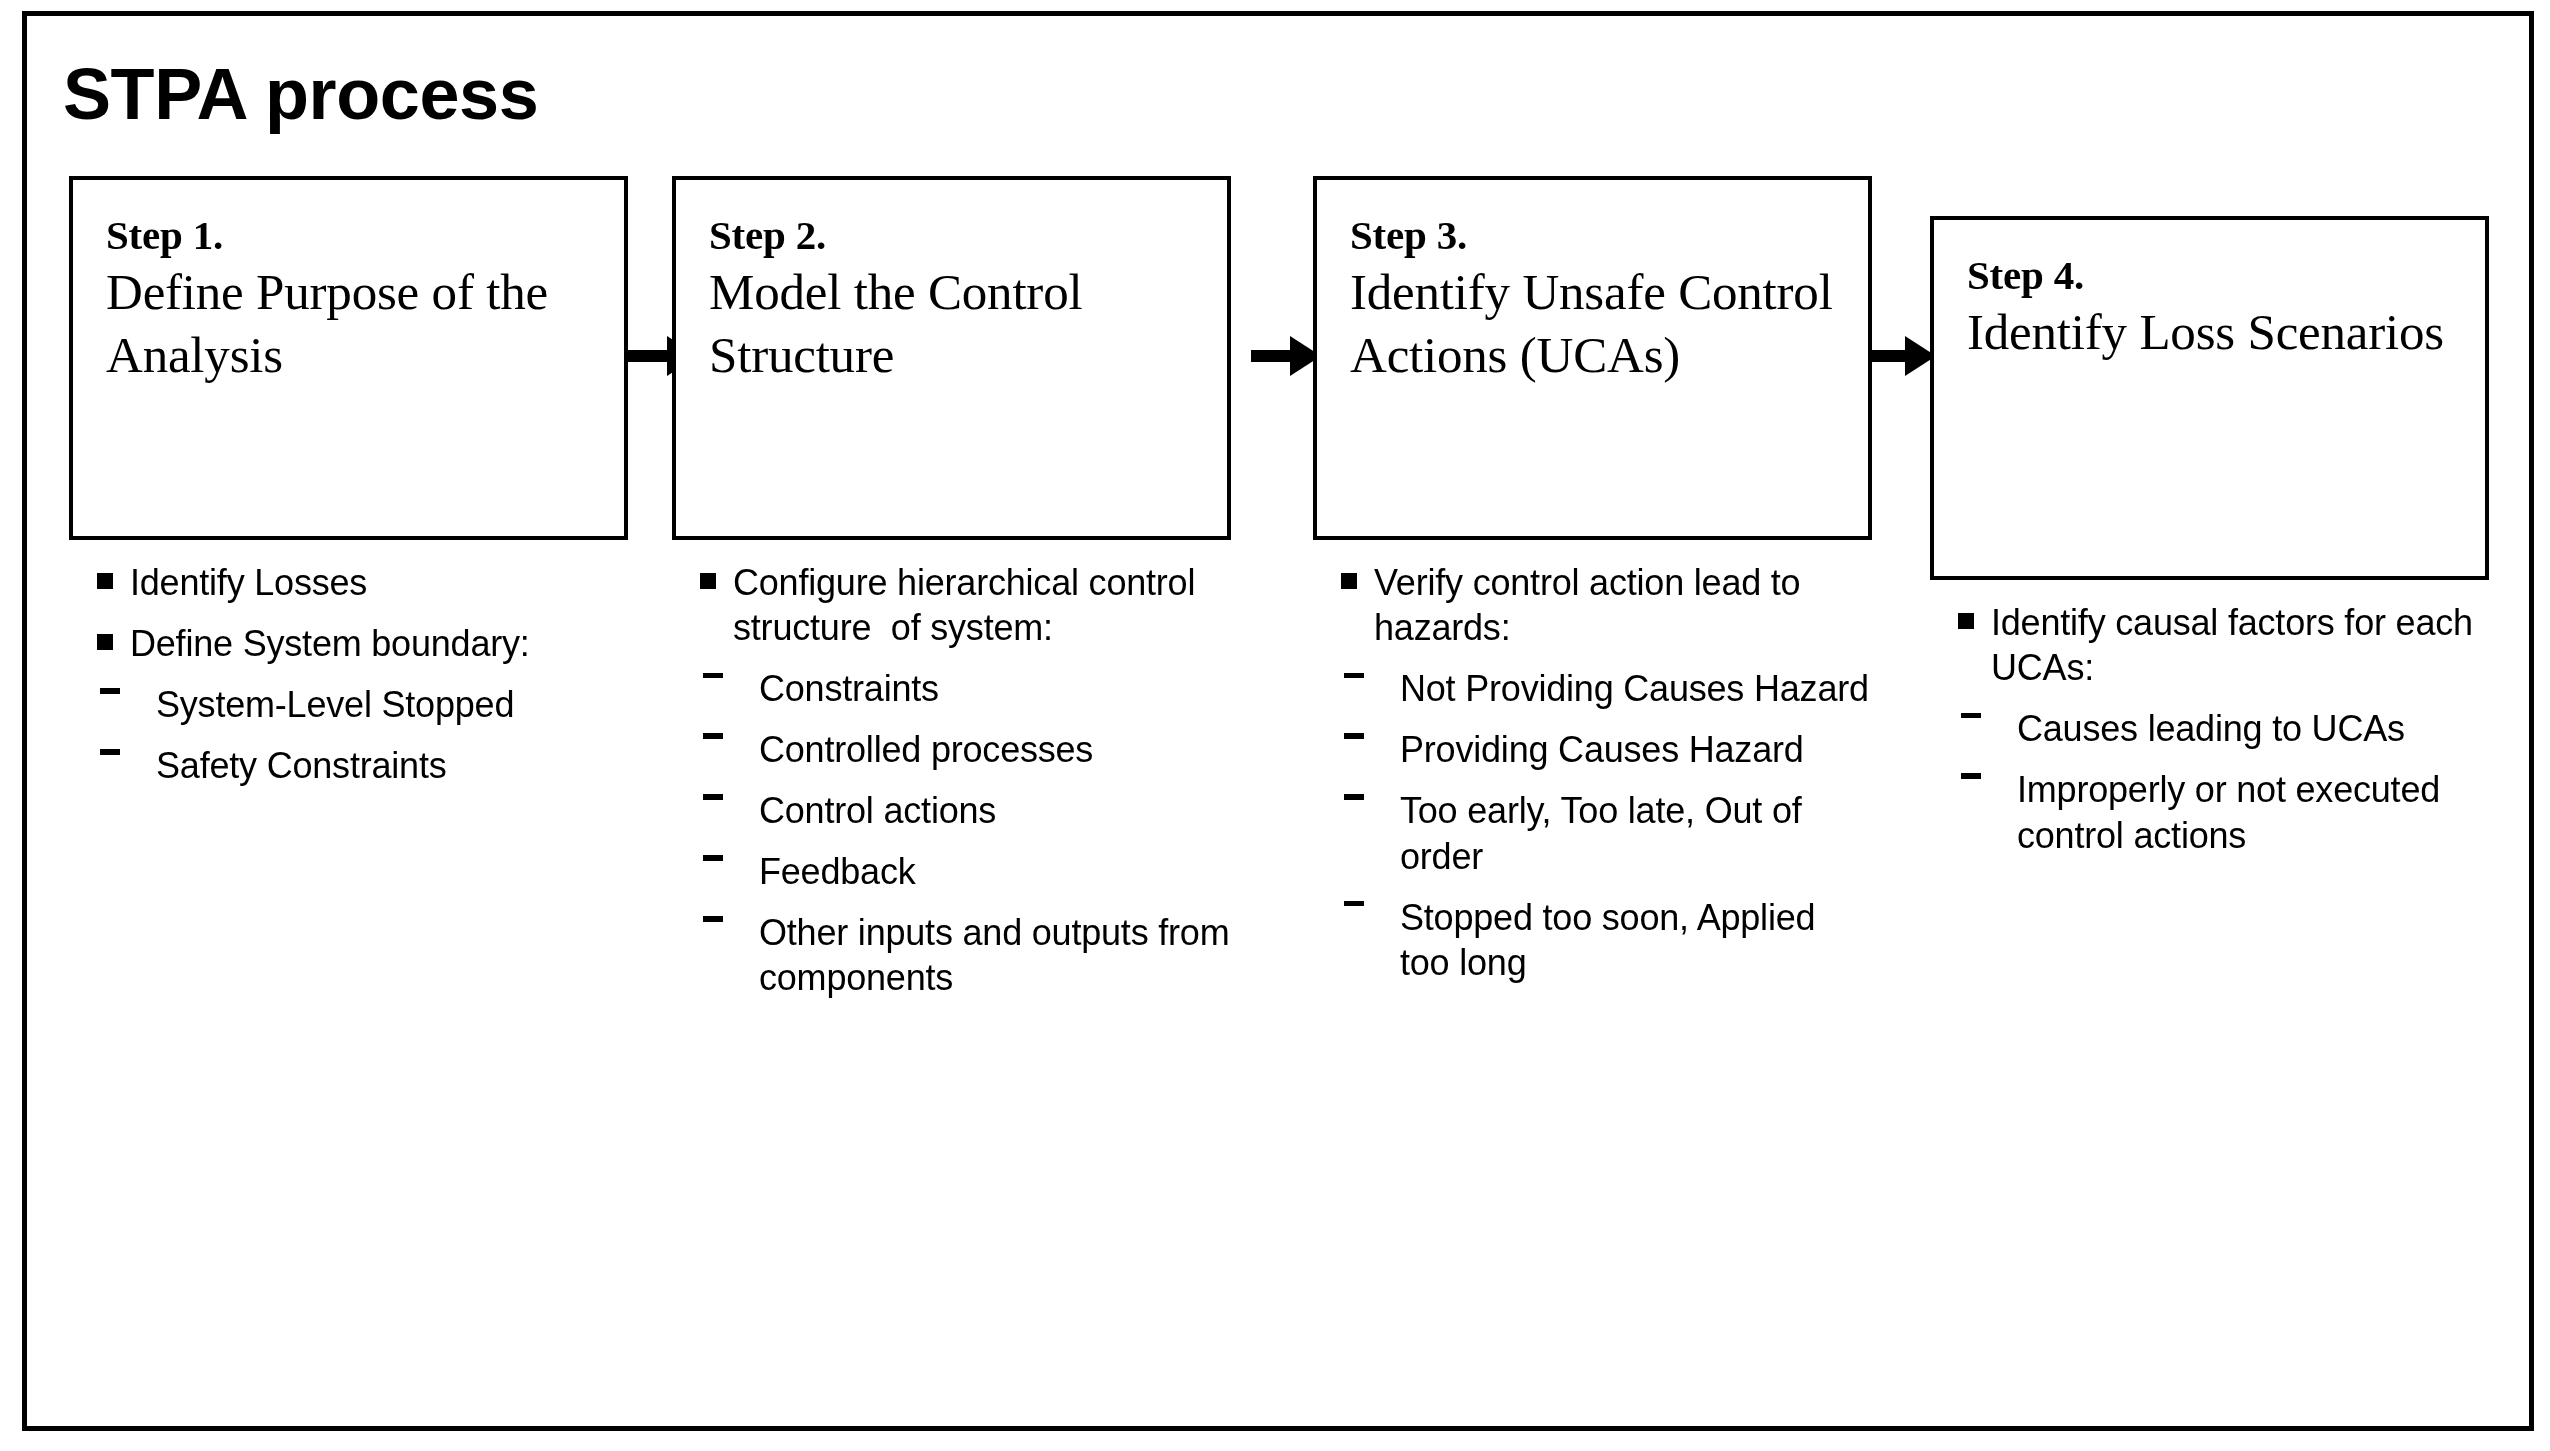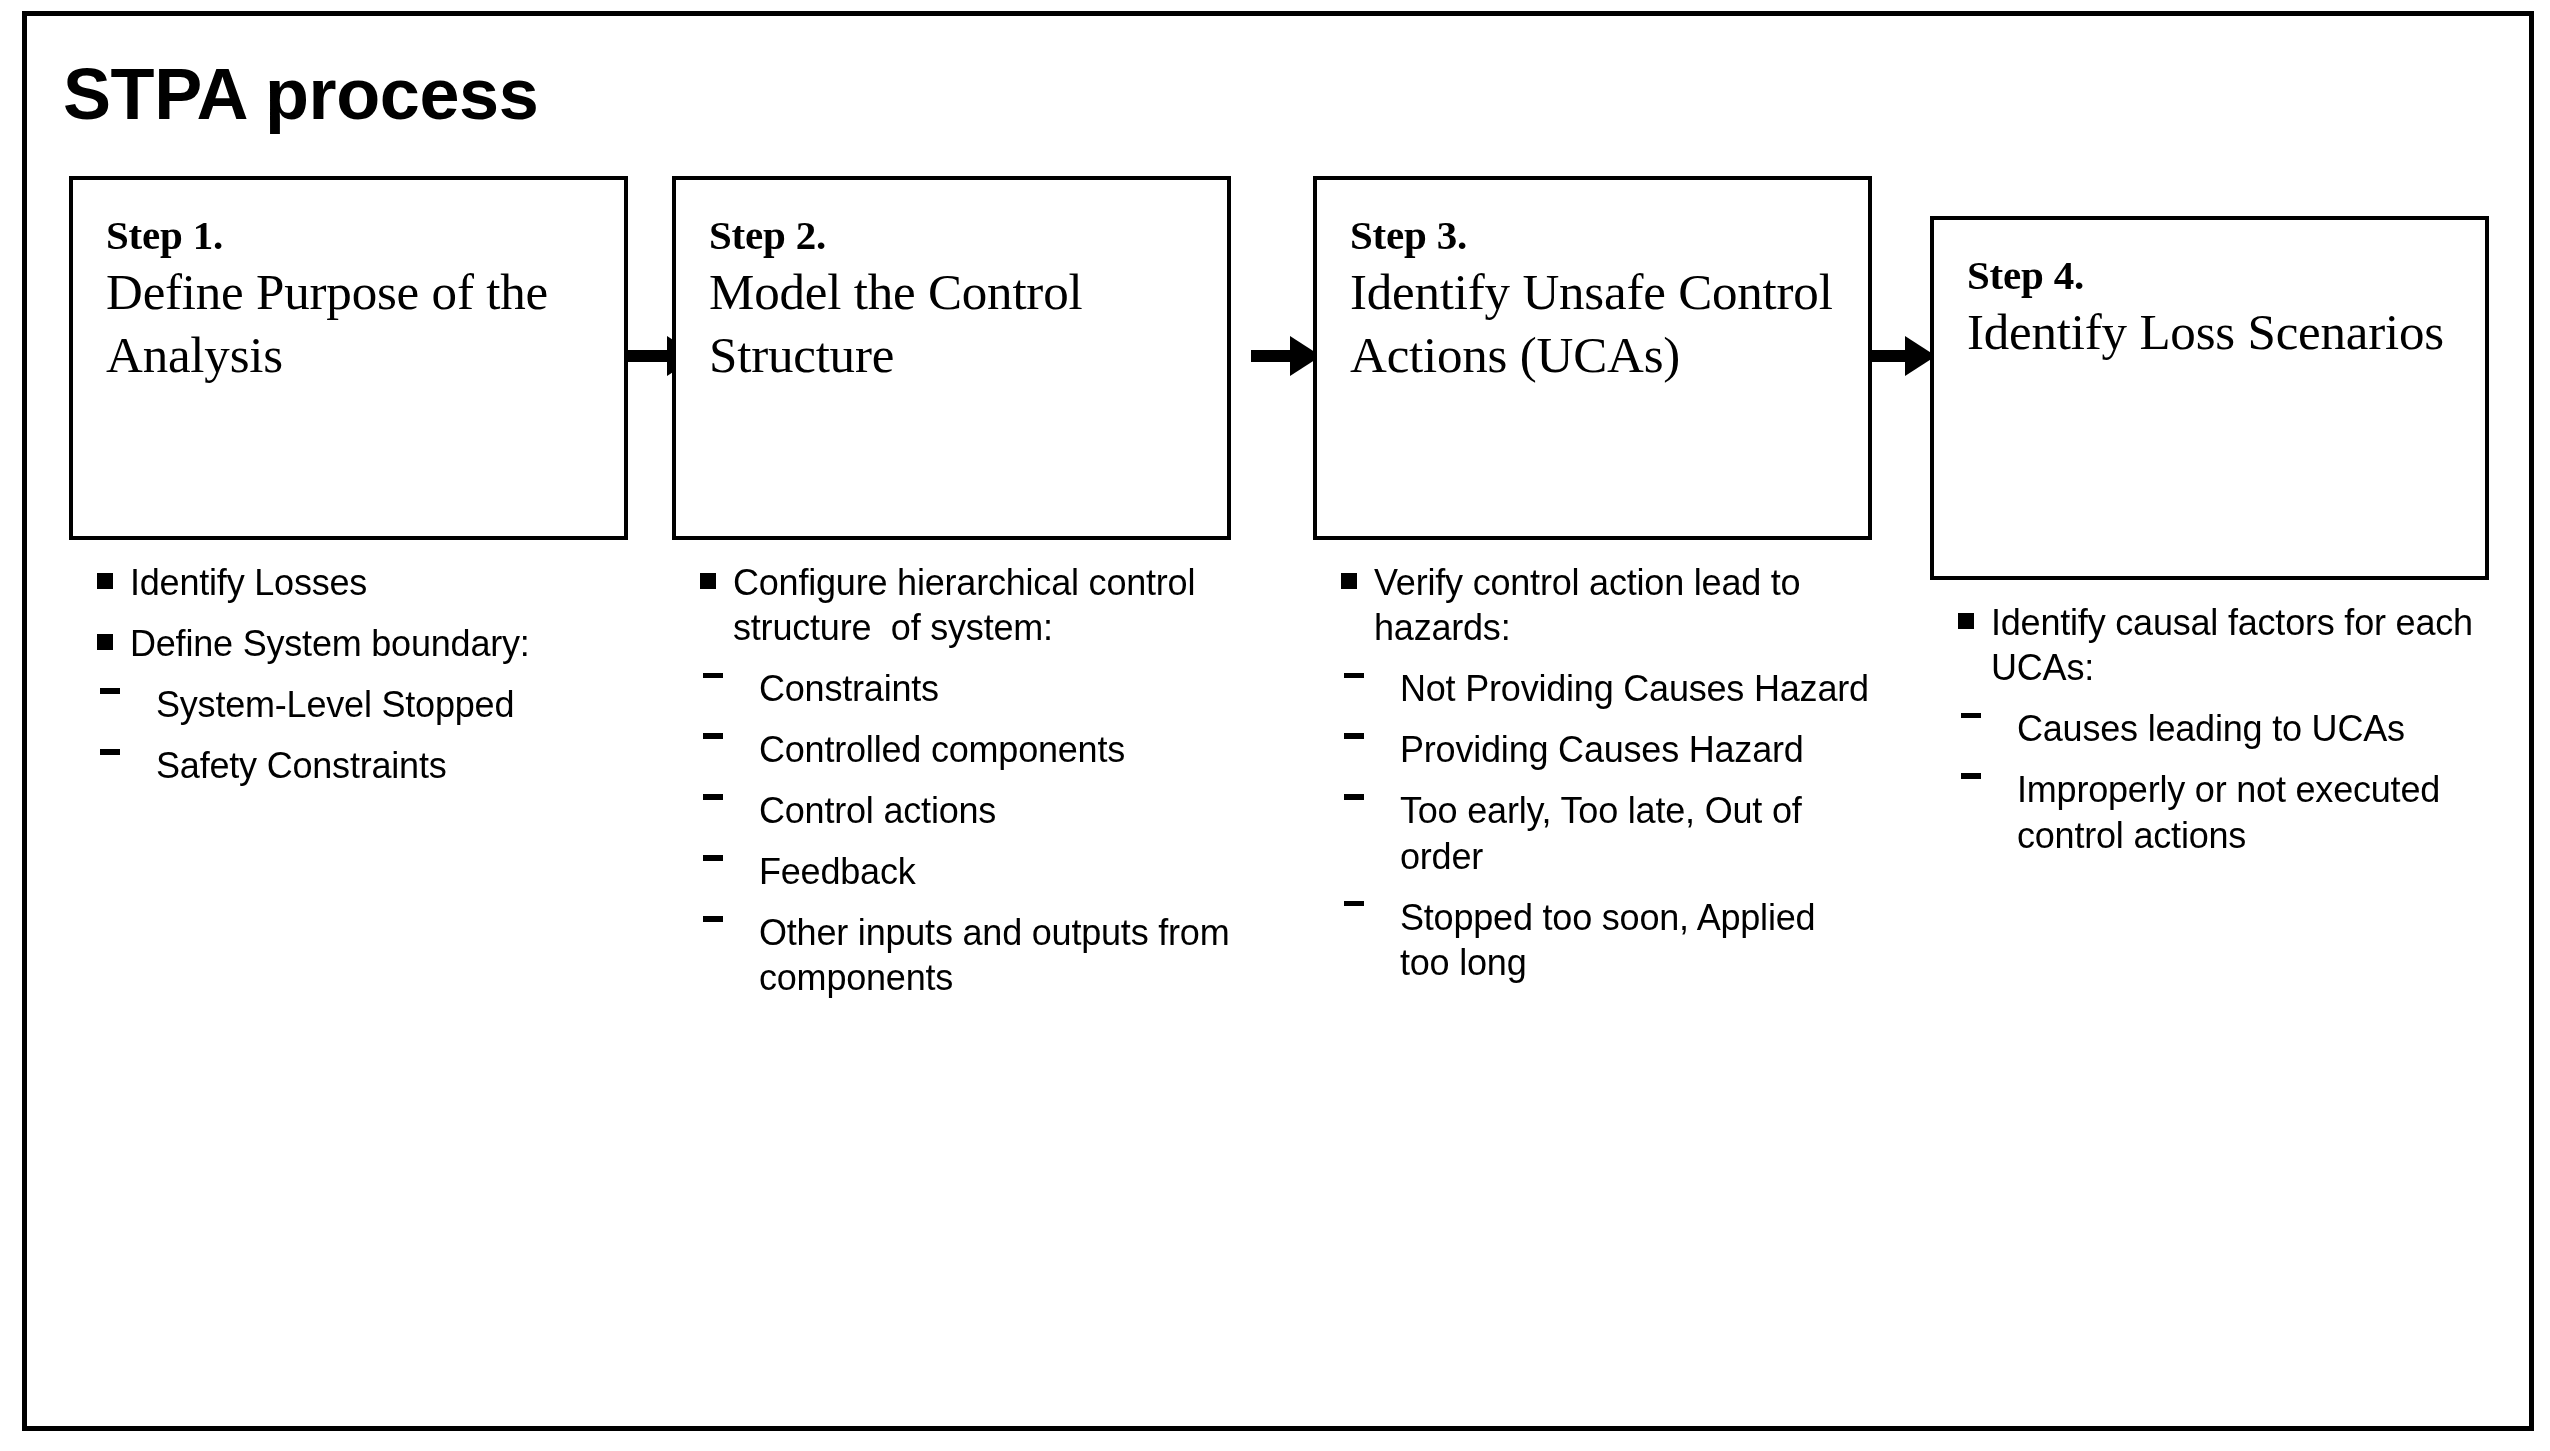--- a/index.html
+++ b/index.html
@@ -207,21 +207,21 @@
       <div class="bullet-item level-1">
         <span class="bullet-glyph"></span>
         <span class="bullet-text">Configure hierarchical control structure  of system:</span>
       </div>
       <div class="bullet-item level-2">
         <span class="bullet-glyph"></span>
         <span class="bullet-text">Constraints</span>
       </div>
       <div class="bullet-item level-2">
         <span class="bullet-glyph"></span>
-        <span class="bullet-text">Controlled components</span>
+        <span class="bullet-text">Controlled processes</span>
       </div>
       <div class="bullet-item level-2">
         <span class="bullet-glyph"></span>
         <span class="bullet-text">Control actions</span>
       </div>
       <div class="bullet-item level-2">
         <span class="bullet-glyph"></span>
         <span class="bullet-text">Feedback</span>
       </div>
       <div class="bullet-item level-2">

